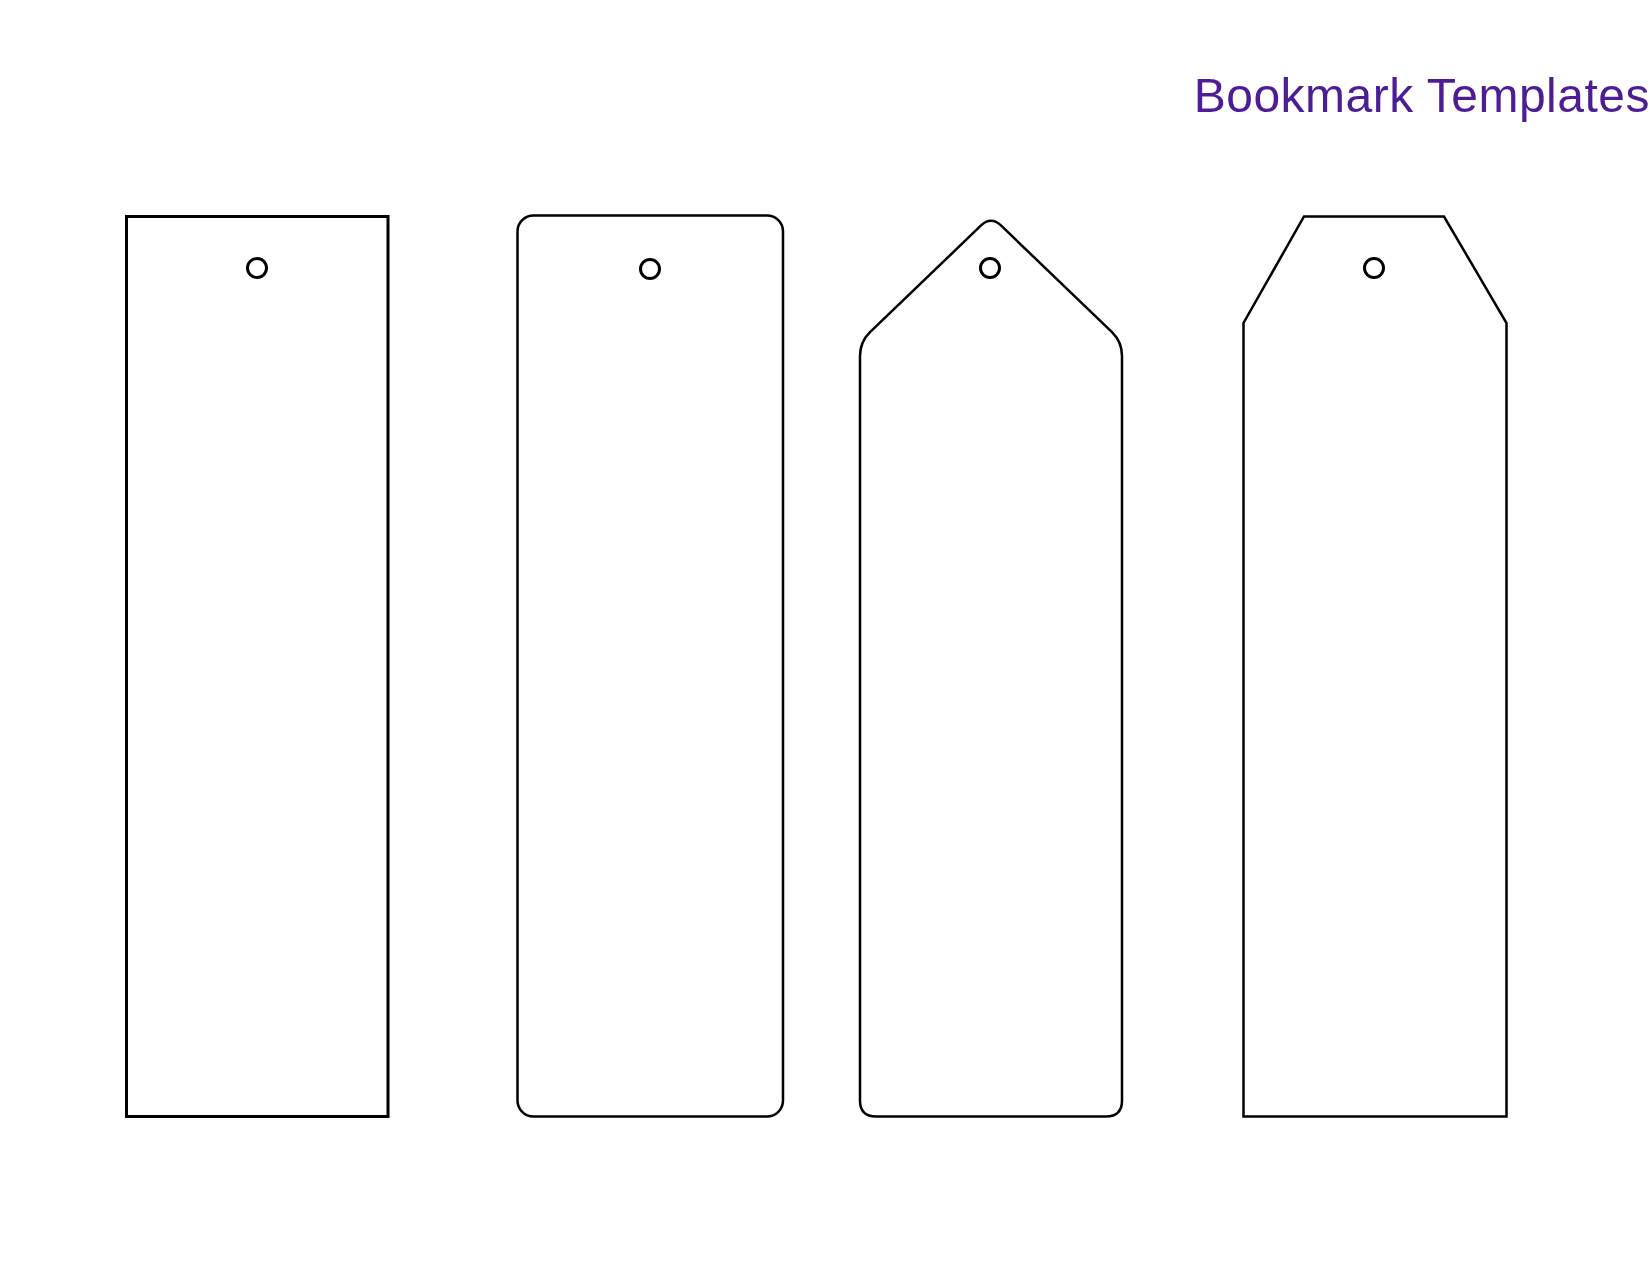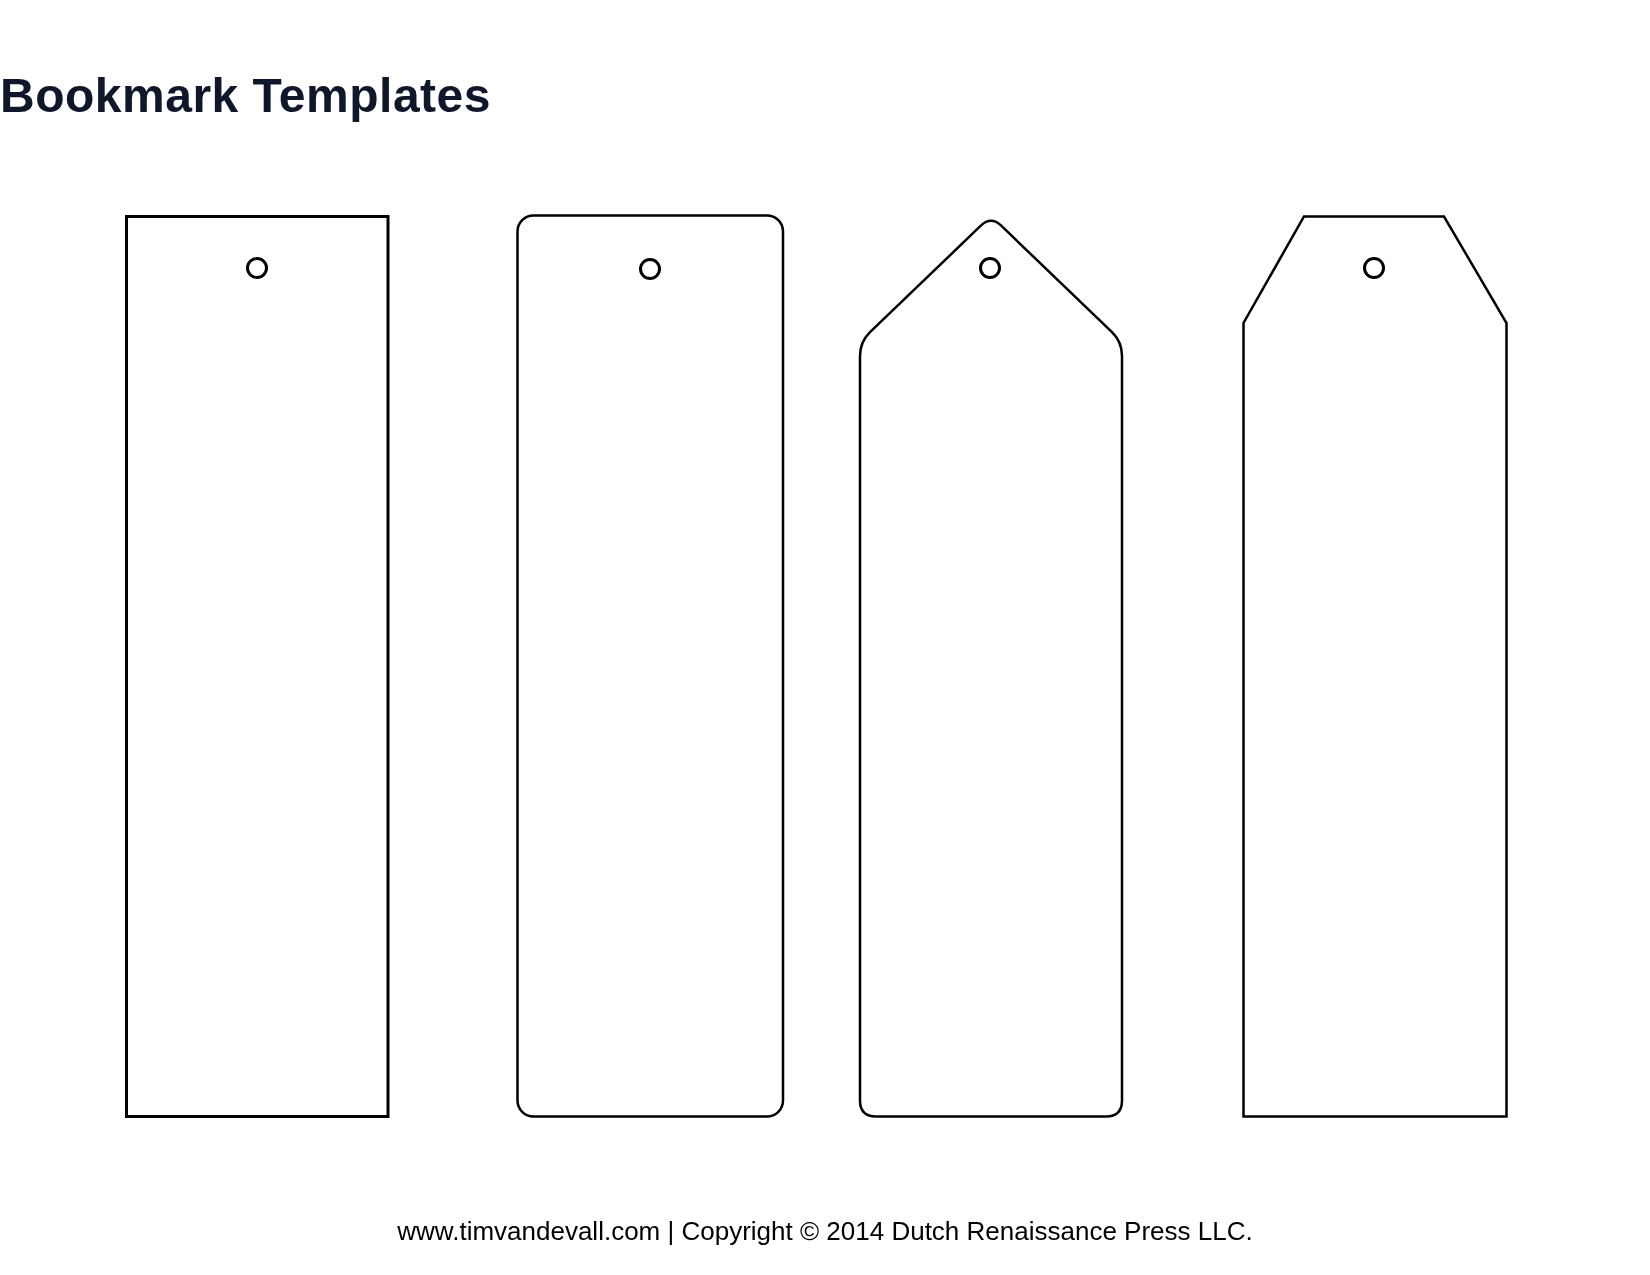--- a/index.html
+++ b/index.html
@@ -14,25 +14,25 @@
     background: #ffffff;
     overflow: hidden;
     font-family: "Liberation Sans", sans-serif;
   }
   .title {
     position: absolute;
     top: 72px;
     left: 0;
     right: 0;
     margin: 0;
-    text-align: left;
+    text-align: right;
     font-size: 48px;
-    font-weight: 700;
+    font-weight: 400;
     letter-spacing: 0.5px;
-    color: #0f172a;
+    color: #4c1d95;
     line-height: 1.0;
   }
   .canvas {
     position: absolute;
     top: 0;
     left: 0;
     width: 1650px;
     height: 1275px;
     display: block;
   }
@@ -66,14 +66,13 @@
       <g>
         <path d="M876 1116.5 L1106 1116.5 Q1122 1116.5 1122 1100.5 L1122 356 Q1122 342 1112 332.2 L1001.2 225.7 Q991 215.9 980.8 225.7 L870 332.2 Q860 342 860 356 L860 1100.5 Q860 1116.5 876 1116.5 Z" fill="#ffffff" stroke="#000000" stroke-width="2.5"></path>
         <circle cx="990" cy="268" r="9.5" fill="#ffffff" stroke="#000000" stroke-width="3"></circle>
       </g>
       <g>
         <path d="M1304 216.5 L1444 216.5 L1506.5 323 L1506.5 1116.5 L1243.5 1116.5 L1243.5 323 Z" fill="#ffffff" stroke="#000000" stroke-width="2.5"></path>
         <circle cx="1374" cy="268" r="9.5" fill="#ffffff" stroke="#000000" stroke-width="3"></circle>
       </g>
     </svg>
 
-  <div class="footer">www.timvandevall.com | Copyright © 2014 Dutch Renaissance Press LLC.</div>
 </div>
 
 </body></html>

